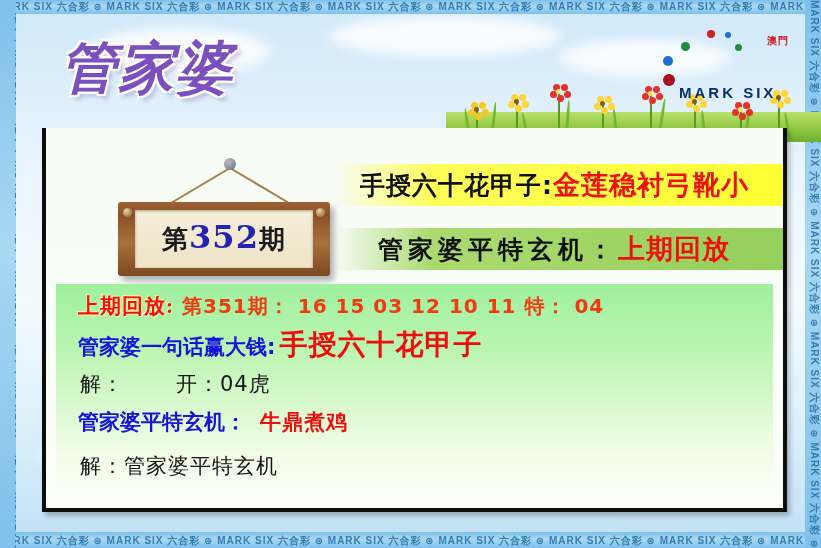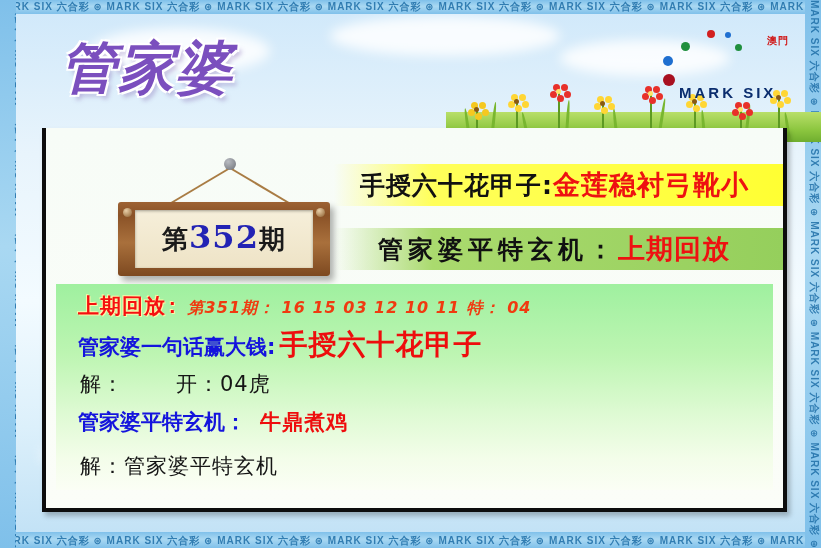--- a/index.html
+++ b/index.html
@@ -126,27 +126,26 @@
 
   
   #info{
     position:absolute;left:10px;top:156px;right:10px;height:206px;
     background:linear-gradient(180deg,#9ff09f 0%,#bdf5b2 34%,#ddfad2 62%,#f3fde9 84%,#fbfef5 100%);
   }
   .row{display:flex;align-items:baseline;}
   #row-replay{position:absolute;left:22px;top:8px;}
   #replay-label{
     font-size:21px;font-weight:bold;color:#f51010;letter-spacing:1px;
-    font-family:Liberation Mono, monospace;
+    font-family:Liberation Serif, serif;
     text-shadow:1px 1px 0 #fff6a8,-1px -1px 0 #fff6a8;
   }
   #replay-value{
-    font-size:16px;font-weight:bold;color:#f03a10;margin-left:8px;letter-spacing:1px;
-    font-family:"DejaVu Sans","Liberation Sans",sans-serif;
-    font-style:italic;
+    font-size:20px;font-weight:bold;color:#f03a10;margin-left:8px;letter-spacing:1px;
+    font-family:"DejaVu Sans","Liberation Sans",sans-serif;
   }
   #row-phrase{position:absolute;left:22px;top:42px;}
   .blue-lbl{
     font-size:21px;font-weight:bold;color:#1414dd;letter-spacing:0px;
     font-family:"DejaVu Sans","Liberation Sans",sans-serif;
   }
   #phrase-answer{
     font-size:28px;font-weight:bold;color:#ee0d0d;margin-left:4px;letter-spacing:1px;
     font-family:"DejaVu Sans","Liberation Sans",sans-serif;
   }

